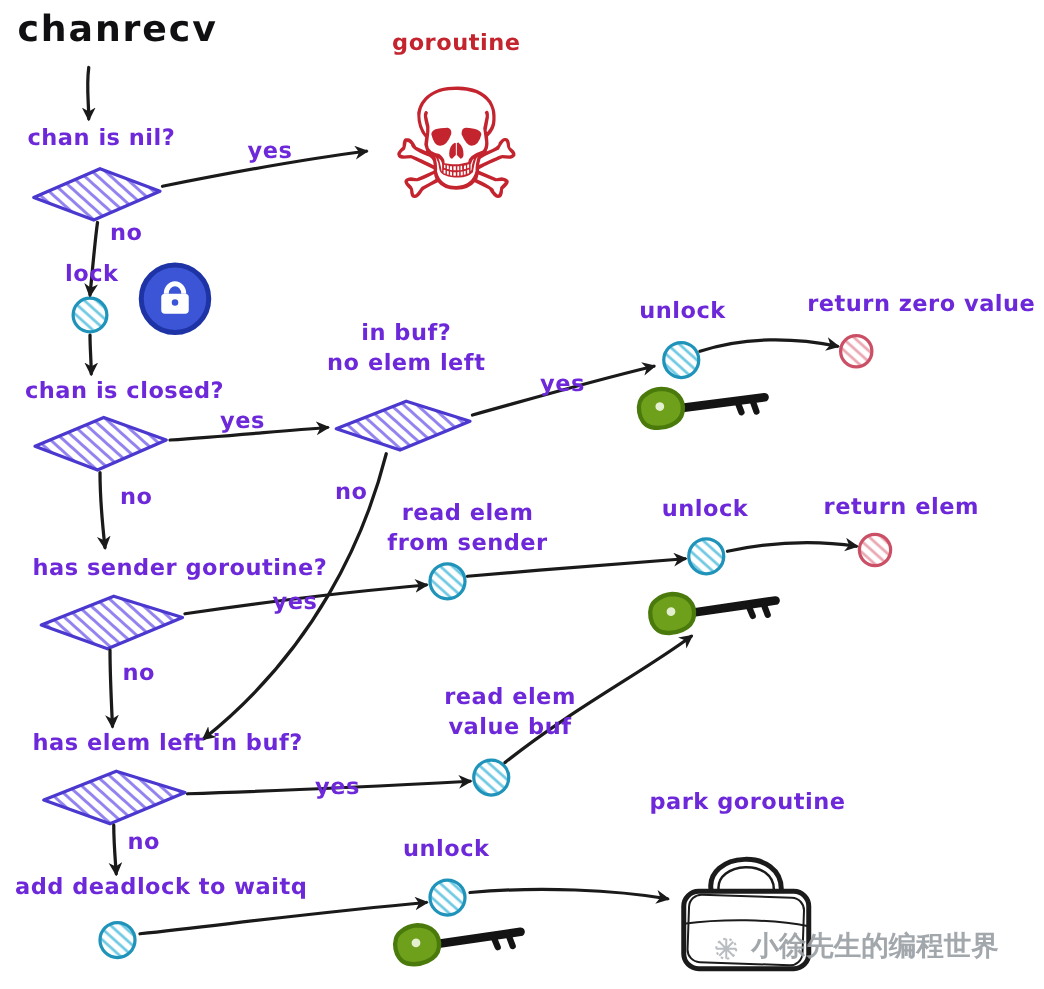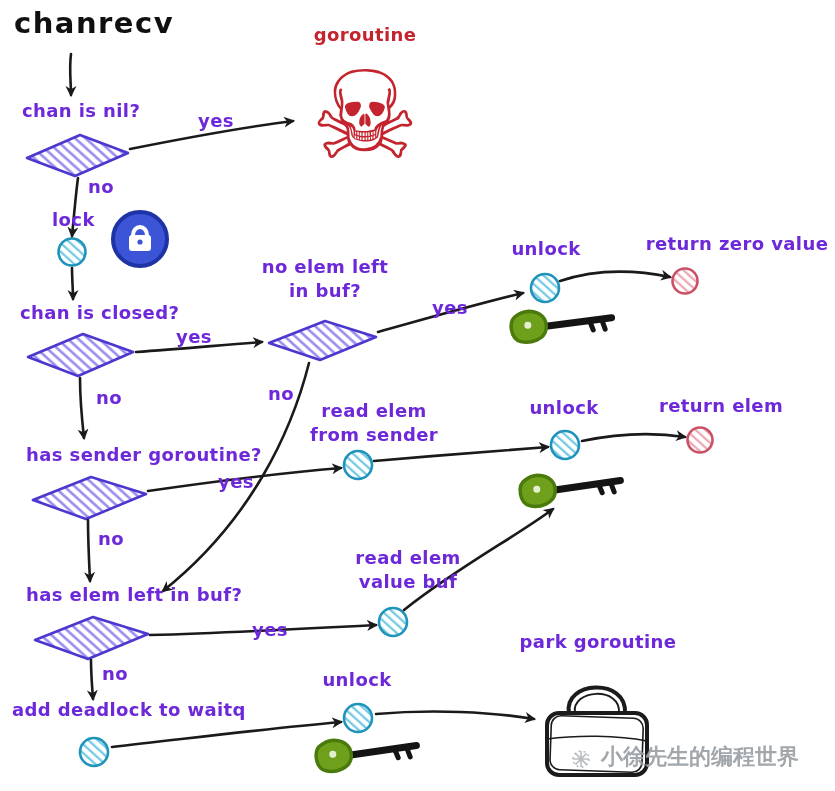--- a/index.html
+++ b/index.html
@@ -134,22 +134,22 @@
   <div class="lbl" style="left:198px; top:110px;">yes</div>
   <div class="lbl" style="left:88px; top:176px;">no</div>
 
   <div class="lbl" style="left:52px; top:209px;">lock</div>
 
   <div class="lbl" style="left:20px; top:302px;">chan is closed?</div>
   <div class="lbl" style="left:176px; top:326px;">yes</div>
   <div class="lbl" style="left:96px; top:387px;">no</div>
 
   <div class="lbl center two-line" style="left:325px; top:255px;">
+    <span>in buf?</span>
     <span>no elem left</span>
-    <span>in buf?</span>
   </div>
   <div class="lbl" style="left:432px; top:297px;">yes</div>
   <div class="lbl" style="left:268px; top:383px;">no</div>
 
   <div class="lbl center" style="left:546px; top:238px;">unlock</div>
   <div class="lbl center" style="left:737px; top:233px;">return zero value</div>
 
   <div class="lbl" style="left:26px; top:444px;text-align:right;">has sender goroutine?</div>
   <div class="lbl" style="left:218px; top:471px;">yes</div>
   <div class="lbl" style="left:98px; top:528px;">no</div>

